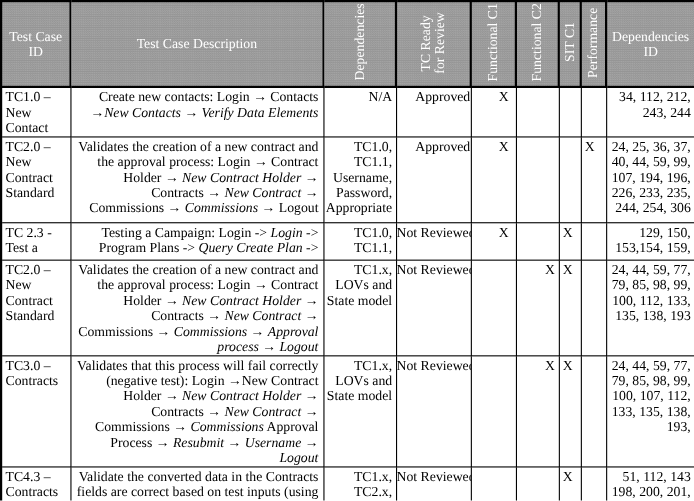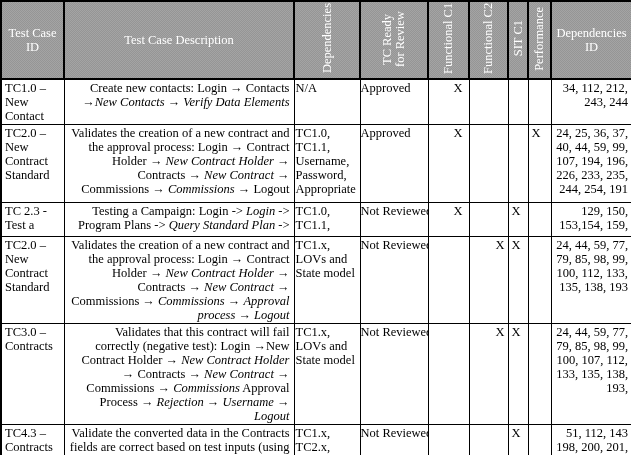--- a/index.html
+++ b/index.html
@@ -33,22 +33,22 @@
   }
   .rot{
     writing-mode:vertical-rl;transform:rotate(180deg);
     display:inline-block;line-height:13px;
   }
   .rot1{white-space:nowrap;max-height:71px;}
   .rot2{height:66px;}
   
   .c-id{text-align:left;padding:1px 2px 1px 3px;}
   .c-description{text-align:right;padding:1px 4px 1px 5px;}
-  .c-dependencies{padding:1px 3px 1px 1px;}
-  .c-tc-ready{text-align:left;padding:1px 0;white-space:nowrap;}
+  .c-dependencies{text-align:right;padding:1px 3px 1px 1px;}
+  .c-tc-ready{text-align:right;padding:1px 0;white-space:nowrap;}
   .c-functional-c1{text-align:right;padding:1px 6px 1px 1px;}
   .c-functional-c2{text-align:right;padding:1px 3px 1px 1px;}
   .c-sit-c1{text-align:left;padding:1px 1px 1px 3px;}
   .c-performance{text-align:left;padding:1px 1px 1px 3px;}
   .c-requirements{text-align:right;padding:1px 3px 1px 1px;font-family:Liberation Serif, serif;}
 </style>
 </head>
 <body>
 
 <table>
@@ -90,25 +90,25 @@
       </tr>
       <tr style="height: 78px;">
         <td class="c-id">TC2.0 – New Contract Standard</td>
         <td class="c-description"><span>Validates the creation of a new contract and the approval process: Login → Contract Holder → </span><i>New Contract Holder</i><span> → Contracts → </span><i>New Contract</i><span> → Commissions → </span><i>Commissions</i><span> → Logout</span></td>
         <td class="c-dependencies">TC1.0, TC1.1, Username, Password, Appropriate</td>
         <td class="c-tc-ready">Approved</td>
         <td class="c-functional-c1">X</td>
         <td class="c-functional-c2"></td>
         <td class="c-sit-c1"></td>
         <td class="c-performance">X</td>
-        <td class="c-requirements">24, 25, 36, 37, 40, 44, 59, 99, 107, 194, 196, 226, 233, 235, 244, 254, 191</td>
+        <td class="c-requirements">24, 25, 36, 37, 40, 44, 59, 99, 107, 194, 196, 226, 233, 235, 244, 254, 306</td>
       </tr>
       <tr style="height: 34px; margin-top: 24px;">
         <td class="c-id">TC 2.3 - Test a</td>
-        <td class="c-description"><span>Testing a Campaign: Login -&gt; </span><i>Login</i><span> -&gt; Program Plans -&gt; </span><i>Query Standard Plan</i><span> -&gt;</span></td>
+        <td class="c-description"><span>Testing a Campaign: Login -&gt; </span><i>Login</i><span> -&gt; Program Plans -&gt; </span><i>Query Create Plan</i><span> -&gt;</span></td>
         <td class="c-dependencies">TC1.0, TC1.1,</td>
         <td class="c-tc-ready">Not Reviewed</td>
         <td class="c-functional-c1">X</td>
         <td class="c-functional-c2"></td>
         <td class="c-sit-c1">X</td>
         <td class="c-performance"></td>
         <td class="c-requirements">129, 150, 153,154, 159,</td>
       </tr>
       <tr style="height: 85px;">
         <td class="c-id">TC2.0 – New Contract Standard</td>
@@ -116,21 +116,21 @@
         <td class="c-dependencies">TC1.x, LOVs and State model</td>
         <td class="c-tc-ready">Not Reviewed</td>
         <td class="c-functional-c1"></td>
         <td class="c-functional-c2">X</td>
         <td class="c-sit-c1">X</td>
         <td class="c-performance"></td>
         <td class="c-requirements">24, 44, 59, 77, 79, 85, 98, 99, 100, 112, 133, 135, 138, 193</td>
       </tr>
       <tr style="height: 85px; padding-left: 48px;">
         <td class="c-id">TC3.0 – Contracts</td>
-        <td class="c-description"><span>Validates that this contract will fail correctly (negative test): Login →New Contract Holder → </span><i>New Contract Holder</i><span> → Contracts → </span><i>New Contract</i><span> → Commissions → </span><i>Commissions</i><span> Approval Process → </span><i>Rejection</i><span> → </span><i>Username</i><span> → </span><i>Logout</i></td>
+        <td class="c-description"><span>Validates that this process will fail correctly (negative test): Login →New Contract Holder → </span><i>New Contract Holder</i><span> → Contracts → </span><i>New Contract</i><span> → Commissions → </span><i>Commissions</i><span> Approval Process → </span><i>Resubmit</i><span> → </span><i>Username</i><span> → </span><i>Logout</i></td>
         <td class="c-dependencies">TC1.x, LOVs and State model</td>
         <td class="c-tc-ready">Not Reviewed</td>
         <td class="c-functional-c1"></td>
         <td class="c-functional-c2">X</td>
         <td class="c-sit-c1">X</td>
         <td class="c-performance"></td>
         <td class="c-requirements">24, 44, 59, 77, 79, 85, 98, 99, 100, 107, 112, 133, 135, 138, 193,</td>
       </tr>
       <tr style="height: 54px;">
         <td class="c-id">TC4.3 – Contracts</td>

